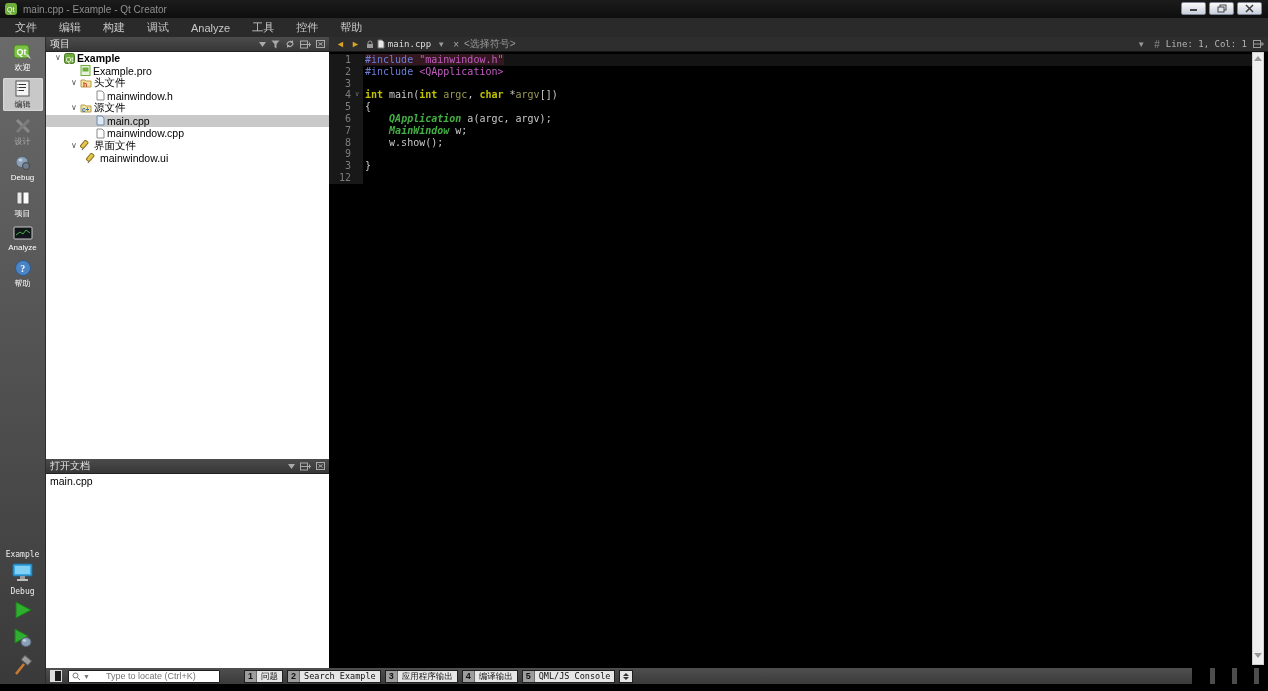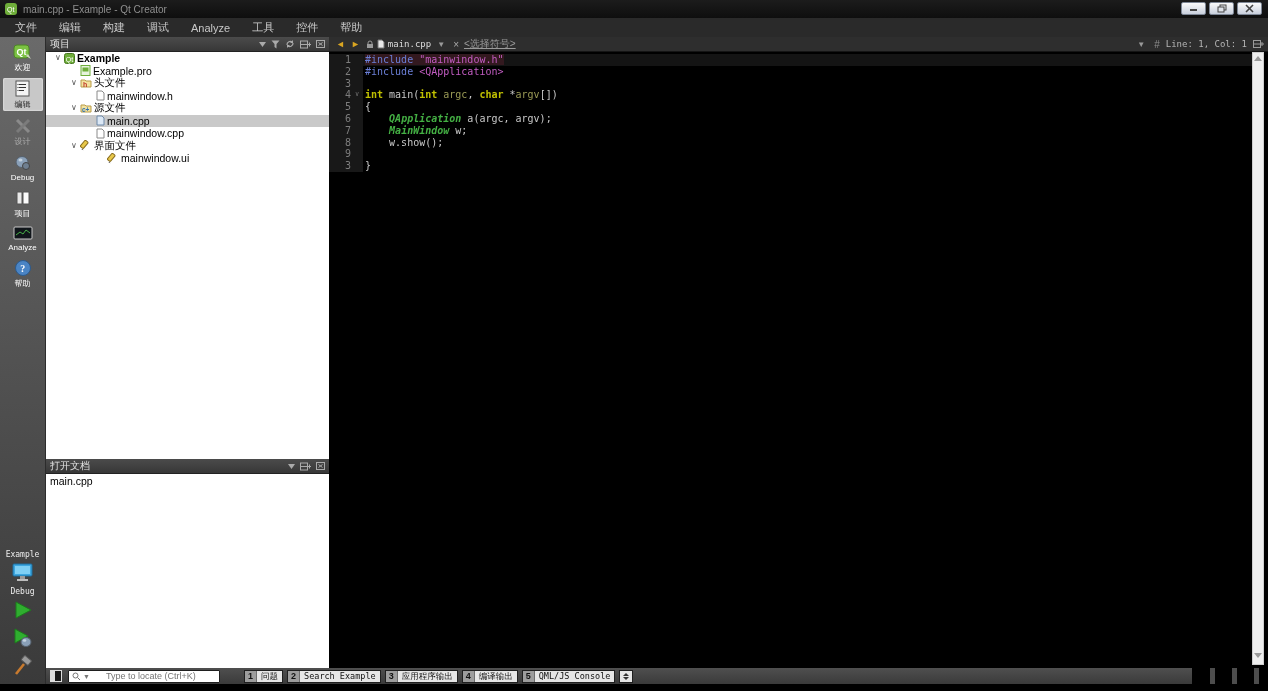--- a/index.html
+++ b/index.html
@@ -52,21 +52,21 @@
   .tree-row.bold .lbl { font-weight:bold; }
   .doc-row { height:13px; font-size:10.5px; color:#000; padding-left:4px; display:flex; align-items:center; }
 
   
   .ed-toolbar { top:37px; left:329px; width:939px; height:15px; background:#2e2e2e; border-bottom:1px solid #151515;
                 display:flex; align-items:center; padding:0 4px; color:#bdbdbd; font-size:10px; }
   .ed-toolbar .navarrow { color:#d9a521; font-size:9px; padding:0 3px; }
   .ed-toolbar .fname { color:#ddd; margin:0 3px; font-family:"DejaVu Sans Mono",monospace; font-size:9px; }
   .ed-toolbar .caret { color:#9a9a9a; font-size:8px; padding:0 3px; }
   .ed-toolbar .xclose { color:#aaa; padding:0 5px; font-size:10px; }
-  .ed-toolbar .symsel { color:#9a9a9a;text-decoration:underline; }
+  .ed-toolbar .symsel { color:#9a9a9a; }
   .ed-toolbar .right { margin-left:auto; display:flex; align-items:center; gap:6px; }
   .ed-toolbar .cursorpos { color:#b5b5b5; font-family:"DejaVu Sans Mono",monospace; font-size:9px; }
   .editor { top:52px; left:329px; width:923px; height:616px; background:#000; padding-top:2px;
             font-family:"DejaVu Sans Mono",monospace; font-size:10px; }
   .ed-row { display:flex; height:11.8px; line-height:11.8px; white-space:pre; }
   .ed-row .gut { width:22px; text-align:right; color:#7d7d7d; background:#181818; }
   .ed-row .fold { width:12px; background:#181818; color:#6f6f6f; font-size:7px; text-align:center; }
   .ed-row .codecell { flex:1; padding-left:2px; color:#c8c8c8; }
   .ed-row.cur .codecell { background:#141414; }
   .ed-row.cur .hlspan { background:#33191f; }
@@ -353,21 +353,21 @@
     <div class="tree-row" style="padding-left: 22px;">
       <span class="chev">∨</span>
       <span class="icn">
         <svg width="12" height="11">
           <rect x="2" y="1" width="4" height="8" rx="1" transform="rotate(40 5 5)" fill="#e8c84a" stroke="#8a6d1f"></rect>
           <path d="M1.5 9.5l2 .8-1.2-1.9z" fill="#555"></path>
         </svg>
       </span>
       <span class="lbl">界面文件</span>
     </div>
-    <div class="tree-row" style="padding-left: 49px;">
+    <div class="tree-row" style="padding-left: 28px;">
       <span class="nochev"></span>
       <span class="icn">
         <svg width="12" height="11">
           <rect x="2" y="1" width="4" height="8" rx="1" transform="rotate(40 5 5)" fill="#e8c84a" stroke="#8a6d1f"></rect>
           <path d="M1.5 9.5l2 .8-1.2-1.9z" fill="#555"></path>
         </svg>
       </span>
       <span class="lbl">mainwindow.ui</span>
     </div>
   </div>
@@ -438,20 +438,21 @@
     <div class="ed-row cur"><span class="gut">1</span><span class="fold"></span><span class="codecell"><span class="hlspan"><span class="tok-pp">#include</span><span class="tok-plain"> </span><span class="tok-str">"mainwindow.h"</span></span></span></div>
     <div class="ed-row"><span class="gut">2</span><span class="fold"></span><span class="codecell"><span><span class="tok-pp">#include</span><span class="tok-plain"> </span><span class="tok-str">&lt;QApplication&gt;</span></span></span></div>
     <div class="ed-row"><span class="gut">3</span><span class="fold"></span><span class="codecell"><span></span></span></div>
     <div class="ed-row"><span class="gut">4</span><span class="fold">∨</span><span class="codecell"><span><span class="tok-kw">int</span><span class="tok-plain"> main(</span><span class="tok-kw">int</span><span class="tok-plain"> </span><span class="tok-param">argc</span><span class="tok-plain">, </span><span class="tok-kw">char</span><span class="tok-plain"> *</span><span class="tok-param">argv</span><span class="tok-plain">[])</span></span></span></div>
     <div class="ed-row"><span class="gut">5</span><span class="fold"></span><span class="codecell"><span><span class="tok-plain">{</span></span></span></div>
     <div class="ed-row"><span class="gut">6</span><span class="fold"></span><span class="codecell"><span><span class="tok-plain">    </span><span class="tok-type">QApplication</span><span class="tok-plain"> a(argc, argv);</span></span></span></div>
     <div class="ed-row"><span class="gut">7</span><span class="fold"></span><span class="codecell"><span><span class="tok-plain">    </span><span class="tok-type">MainWindow</span><span class="tok-plain"> w;</span></span></span></div>
     <div class="ed-row"><span class="gut">8</span><span class="fold"></span><span class="codecell"><span><span class="tok-plain">    w.show();</span></span></span></div>
     <div class="ed-row"><span class="gut">9</span><span class="fold"></span><span class="codecell"><span></span></span></div>
     <div class="ed-row"><span class="gut">3</span><span class="fold"></span><span class="codecell"><span><span class="tok-plain">}</span></span></span></div>
+    <div class="ed-row"><span class="gut">12</span><span class="fold"></span><span class="codecell"><span></span></span></div>
   </div>
 <div class="abs ed-scrollbar">
   <div class="sb-arrow sb-up"></div>
   <div class="sb-arrow sb-dn"></div>
 </div>
 
 <div class="abs bottombar">
   <span class="toggle-outputs">
       <i></i>
     </span>

